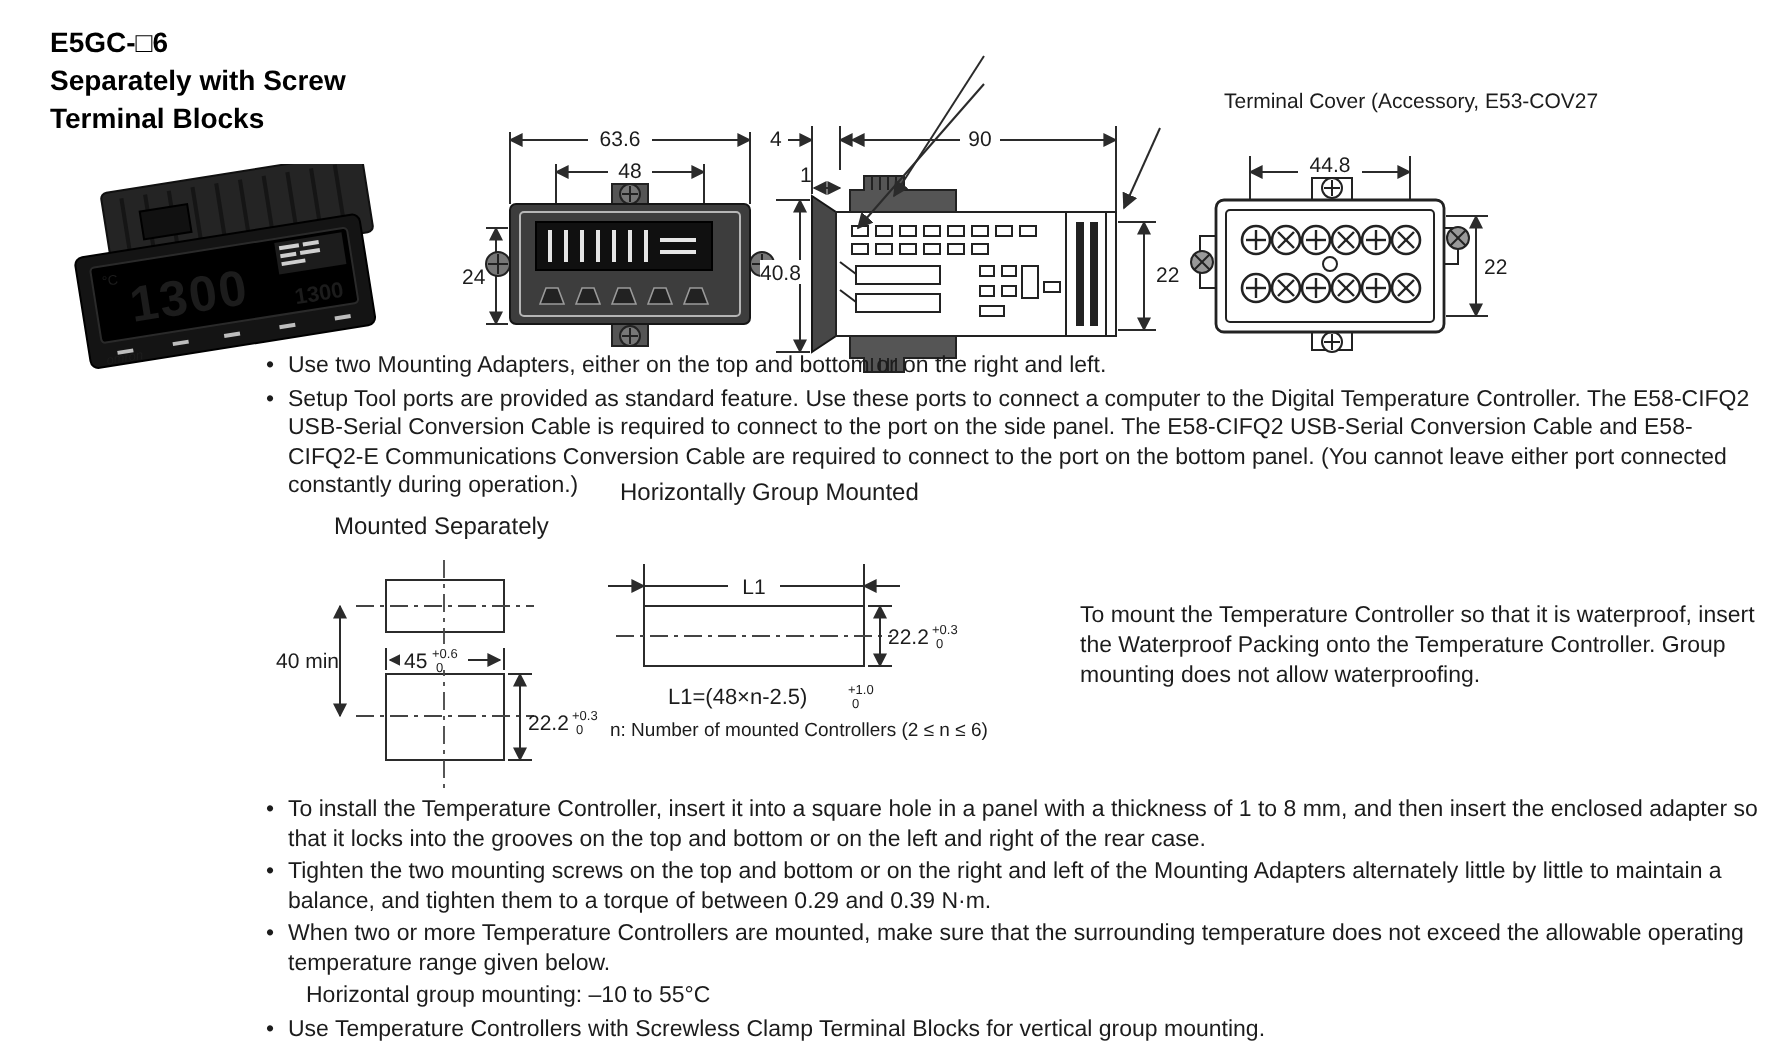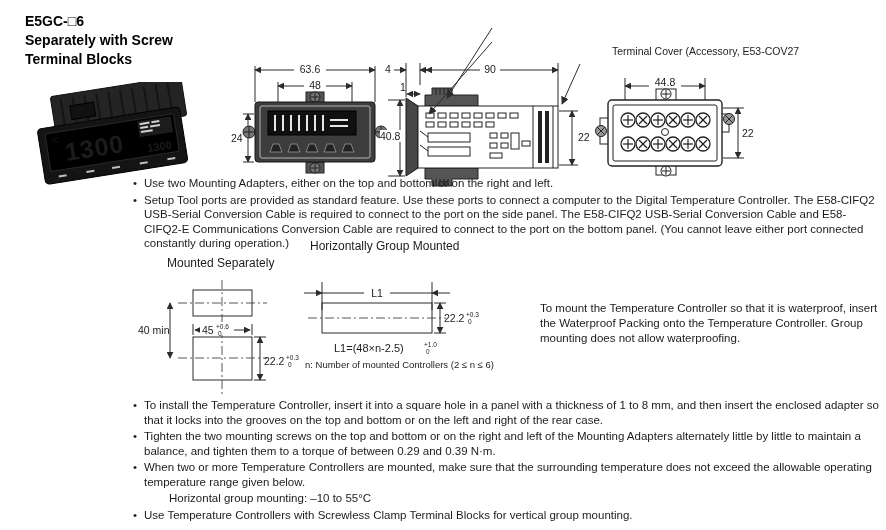--- a/index.html
+++ b/index.html
@@ -5,21 +5,21 @@
   html,body{margin:0;padding:0;background:#fff;}
   #page{position:relative;width:886px;height:530px;background:#fff;overflow:hidden;
         font-family:"Liberation Sans", sans-serif;color:#1c1c1c;}
   .abs{position:absolute;}
   #title{left:25px;top:12px;width:240px;font-size:14px;font-weight:bold;line-height:19px;color:#000;}
   .acc-label{font-size:10.5px;line-height:12px;white-space:nowrap;color:#1c1c1c;}
   .notes{font-size:11.5px;line-height:14.5px;}
   .note{display:flex;margin-bottom:2px;}
   .note .dot{flex:0 0 11px;}
   .note .txt{flex:1;}
-  .subnote{margin-left:36px;margin-bottom:2px;}
+  .subnote{margin-left:20px;margin-bottom:2px;}
   .sec-title{font-size:12px;color:#1c1c1c;white-space:nowrap;}
   #waterproof-note{left:540px;top:301px;width:349px;font-size:11.5px;line-height:15px;}
   svg{display:block;}
   svg text{font-family:"Liberation Sans",sans-serif;fill:#1c1c1c;}
   .dimtxt{font-size:10.5px;}
   .toltxt{font-size:6.5px;}
 </style>
 </head>
 <body>
 

